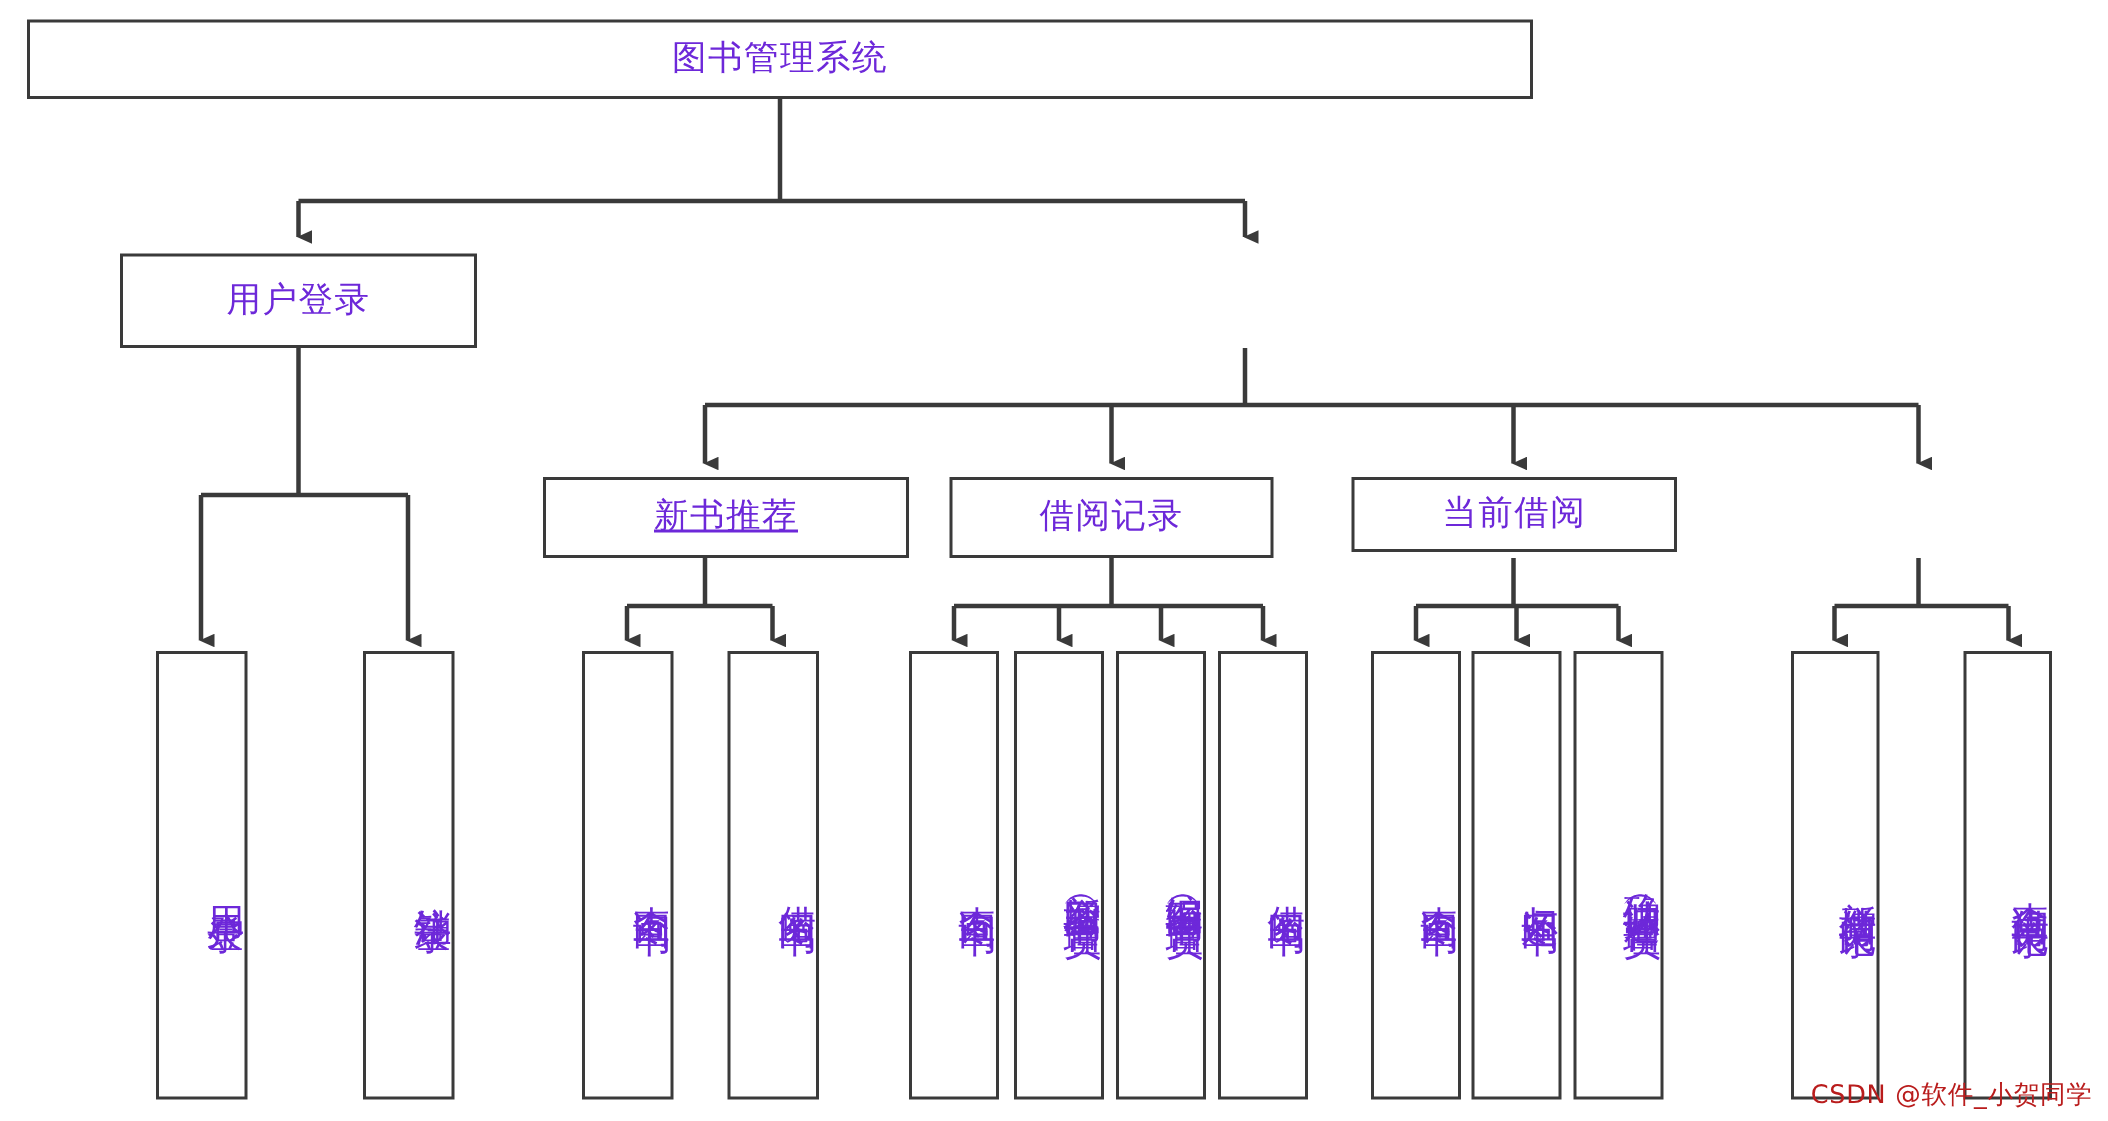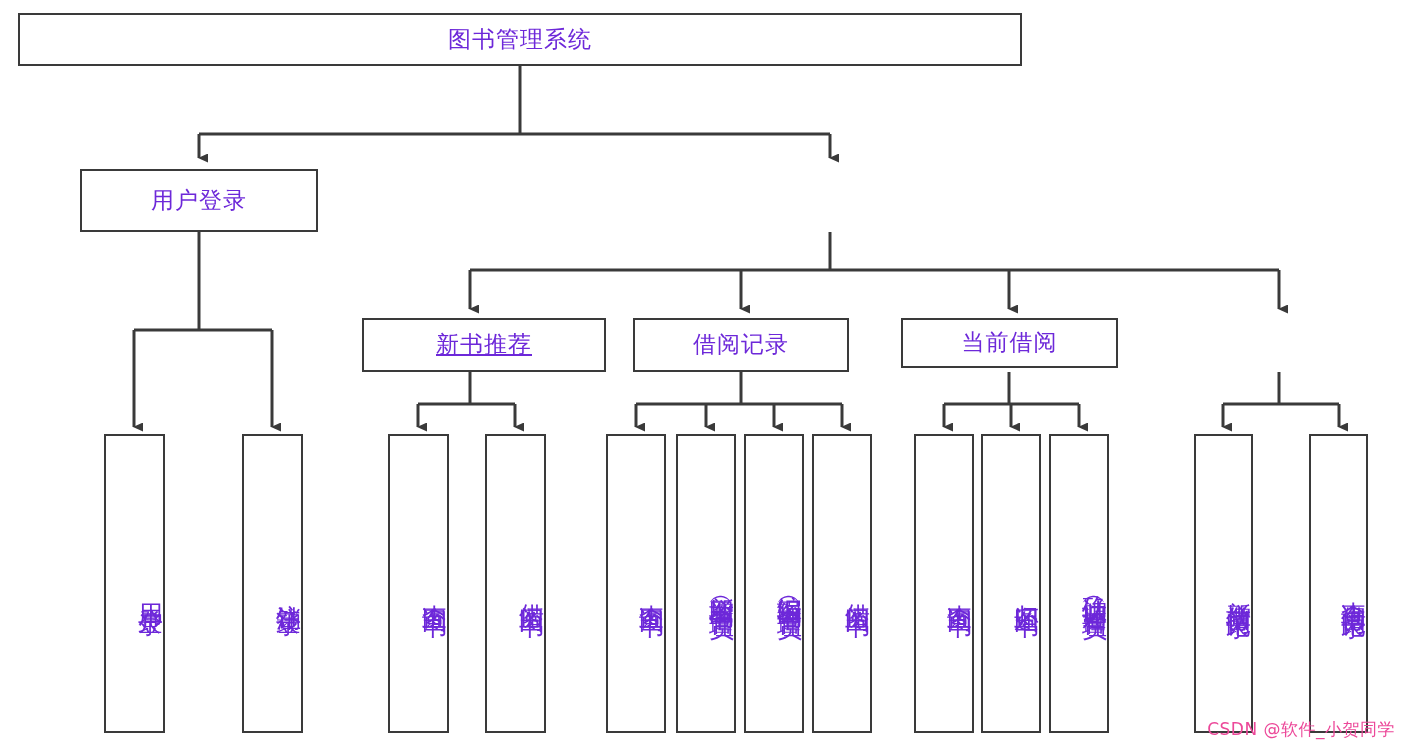--- a/index.html
+++ b/index.html
@@ -60,21 +60,21 @@
     writing-mode: vertical-rl;
     text-orientation: upright;
     display: block;
     white-space: nowrap;
   }
   .watermark {
     position: absolute;
     right: 10px;
     bottom: 6px;
     font-size: 17px;
-    color: #ec4899;
+    color: #b91c1c;
     letter-spacing: 0.5px;
     z-index: 3;
     white-space: nowrap;
   }
 </style>
 </head>
 <body>
 
 <div id="diagram-root">
 

